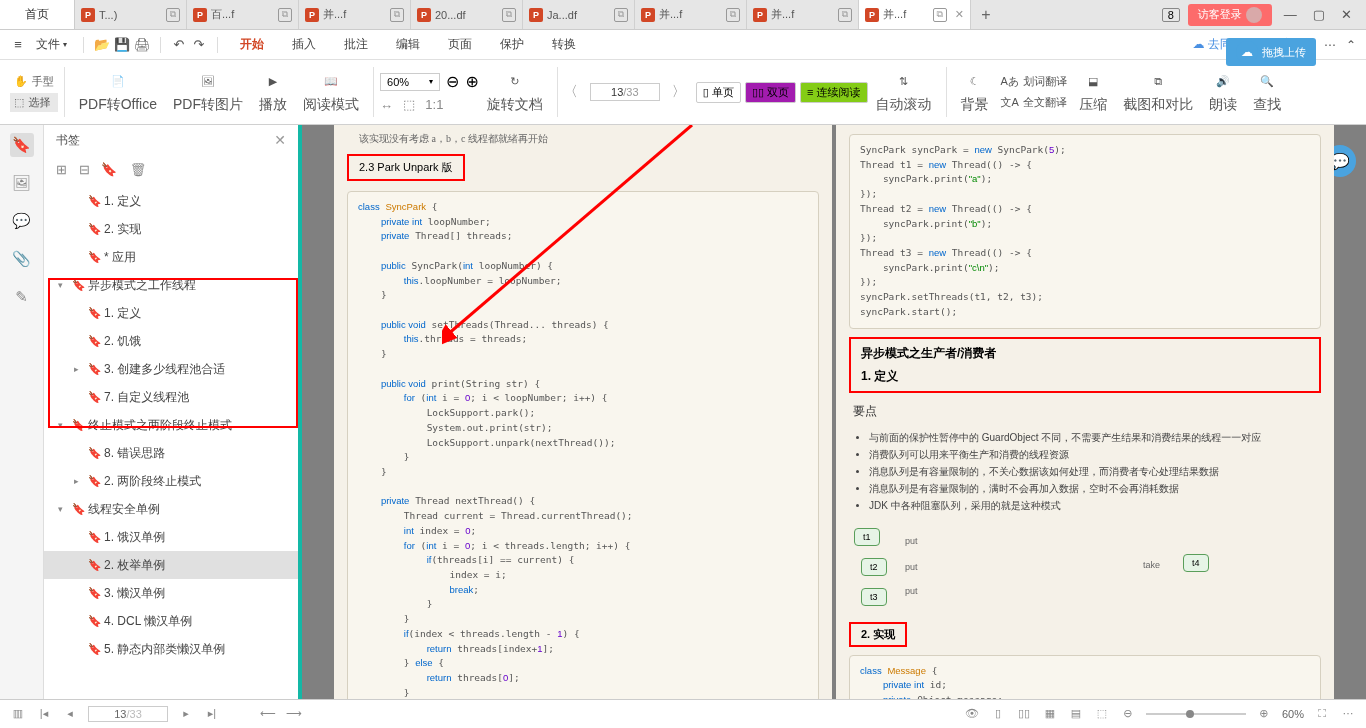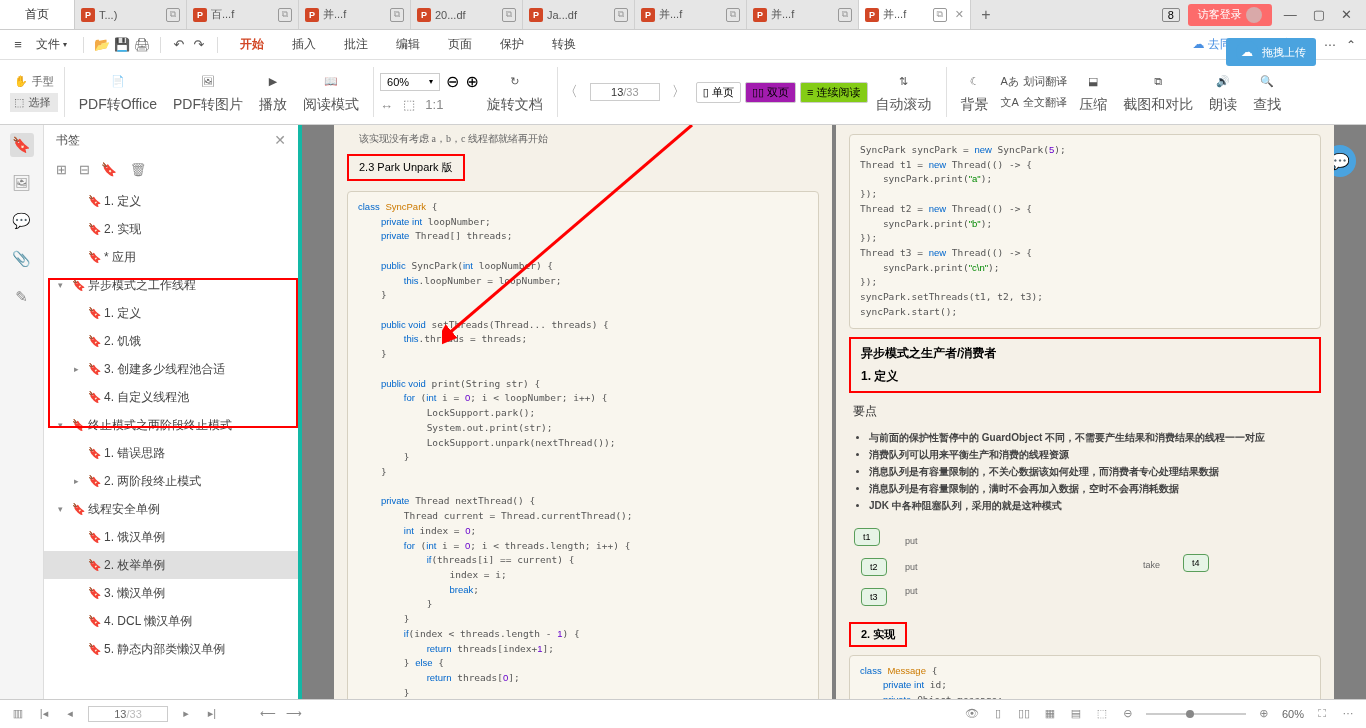--- a/index.html
+++ b/index.html
@@ -75,21 +75,21 @@
 .code-block { background: #f9f6ee; border: 1px solid #d6d0c0; border-radius: 4px; margin: 4px 8px; padding: 8px 10px; font-family: Consolas, monospace; font-size: 9.5px; line-height: 1.55; color: #555; white-space: pre; overflow: hidden; }
 .kw { color: #0066cc; }
 .cls { color: #cc7a00; }
 .str { color: #008800; }
 .num { color: #6600cc; }
 
 .page2-h { border: 2px solid #ff0000; padding: 6px 10px; margin: 8px 8px 10px 8px; }
 .page2-h .ht { font-weight: bold; font-size: 12px; }
 .page2-h .hs { font-weight: bold; font-size: 12px; margin-top: 6px; }
 .bullets { padding: 4px 14px; font-size: 10px; color: #444; }
-.bullets li { list-style: disc; margin: 3px 0 3px 14px; line-height: 1.4; font-weight: bold; }
+.bullets li { list-style: disc; margin: 3px 0 3px 14px; line-height: 1.4; }
 .p-sub { font-size: 12px; margin: 4px 12px; color: #333; }
 
 .diagram { margin: 8px 12px; position: relative; height: 82px; }
 .dg-box { position: absolute; border: 1px solid; border-radius: 4px; font-size: 9px; display: flex; align-items: center; justify-content: center; padding: 3px 8px; }
 .dg-green { background: #e6f4e6; border-color: #5a9e5a; }
 .dg-main { background: #fefcf0; border: 2px solid #c77; padding: 4px 6px; display: flex; gap: 3px; }
 .dg-red { background: #f5d0d0; border-color: #c77; }
 .dg-label { position: absolute; font-size: 9px; color: #666; }
 
 .sec2 { border: 2px solid #ff0000; display: inline-block; padding: 3px 10px; font-weight: bold; font-size: 11px; margin: 4px 8px; }
@@ -348,31 +348,31 @@
           <span>2. 饥饿</span>
         </div>
         <div class="bm-item l2">
           <span class="bm-caret">▸</span>
           <span class="bm-icon">🔖</span>
           <span>3. 创建多少线程池合适</span>
         </div>
         <div class="bm-item l2">
           <span class="bm-caret"></span>
           <span class="bm-icon">🔖</span>
-          <span>4. 自定义线程池</span>
+          <span>7. 自定义线程池</span>
         </div>
         <div class="bm-item l1">
           <span class="bm-caret">▾</span>
           <span class="bm-icon">🔖</span>
           <span>终止模式之两阶段终止模式</span>
         </div>
         <div class="bm-item l2">
           <span class="bm-caret"></span>
           <span class="bm-icon">🔖</span>
-          <span>1. 错误思路</span>
+          <span>8. 错误思路</span>
         </div>
         <div class="bm-item l2">
           <span class="bm-caret">▸</span>
           <span class="bm-icon">🔖</span>
           <span>2. 两阶段终止模式</span>
         </div>
         <div class="bm-item l1">
           <span class="bm-caret">▾</span>
           <span class="bm-icon">🔖</span>
           <span>线程安全单例</span>

